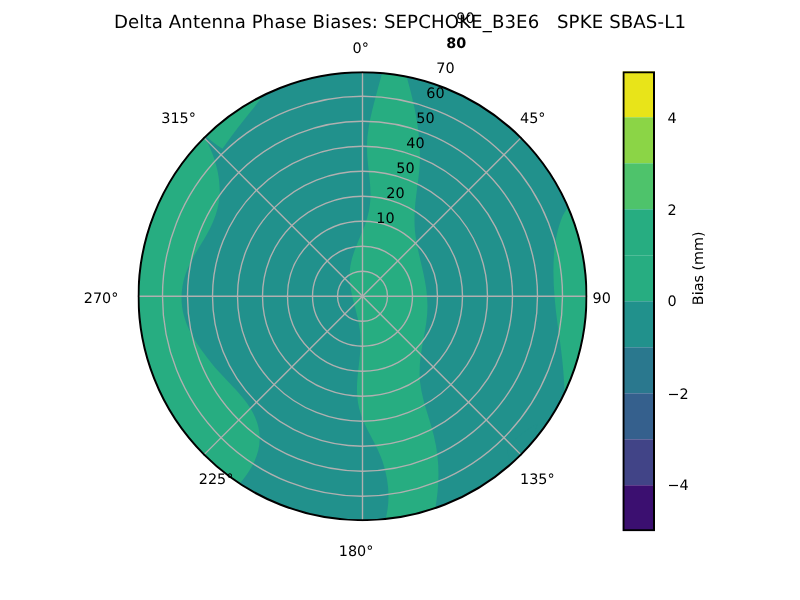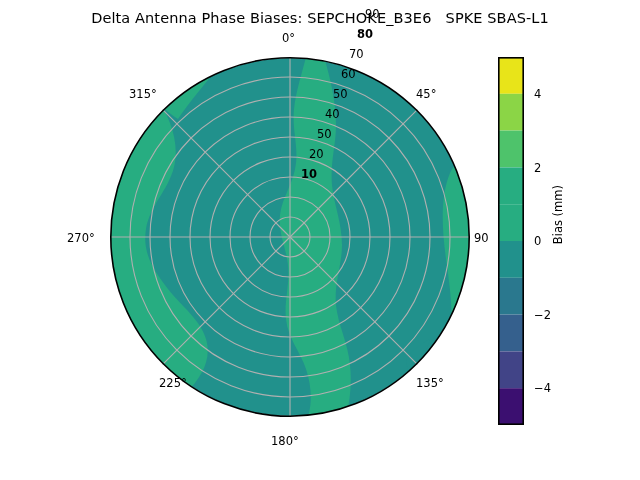--- a/index.html
+++ b/index.html
@@ -150,21 +150,21 @@
         <line x1="180" y1="180" x2="360" y2="180"></line>
         <line x1="180" y1="180" x2="307.3" y2="52.7"></line>
         <line x1="180" y1="180" x2="307.3" y2="307.3"></line>
         <line x1="180" y1="180" x2="52.7" y2="307.3"></line>
         <line x1="180" y1="180" x2="52.7" y2="52.7"></line>
       </g>
 
       <circle cx="180" cy="180" r="179.2" fill="none" stroke="#000000" stroke-width="1.6"></circle>
     </svg>
 
-    <span class="rtick-label" style="left:191px; top:110px;font-weight:bold;">10</span>
+    <span class="rtick-label" style="left:191px; top:110px;">10</span>
     <span class="rtick-label" style="left:199px; top:90px;">20</span>
     <span class="rtick-label" style="left:207px; top:70px;">50</span>
     <span class="rtick-label" style="left:215px; top:50px;">40</span>
     <span class="rtick-label" style="left:223px; top:30px;">50</span>
     <span class="rtick-label" style="left:231px; top:10px;">60</span>
     <span class="rtick-label" style="left:239px; top:-10px;">70</span>
     <span class="rtick-label" style="left:247px; top:-30px;font-weight:bold;">80</span>
     <span class="rtick-label" style="left:255px; top:-50px;">90</span>
   </div>
 

